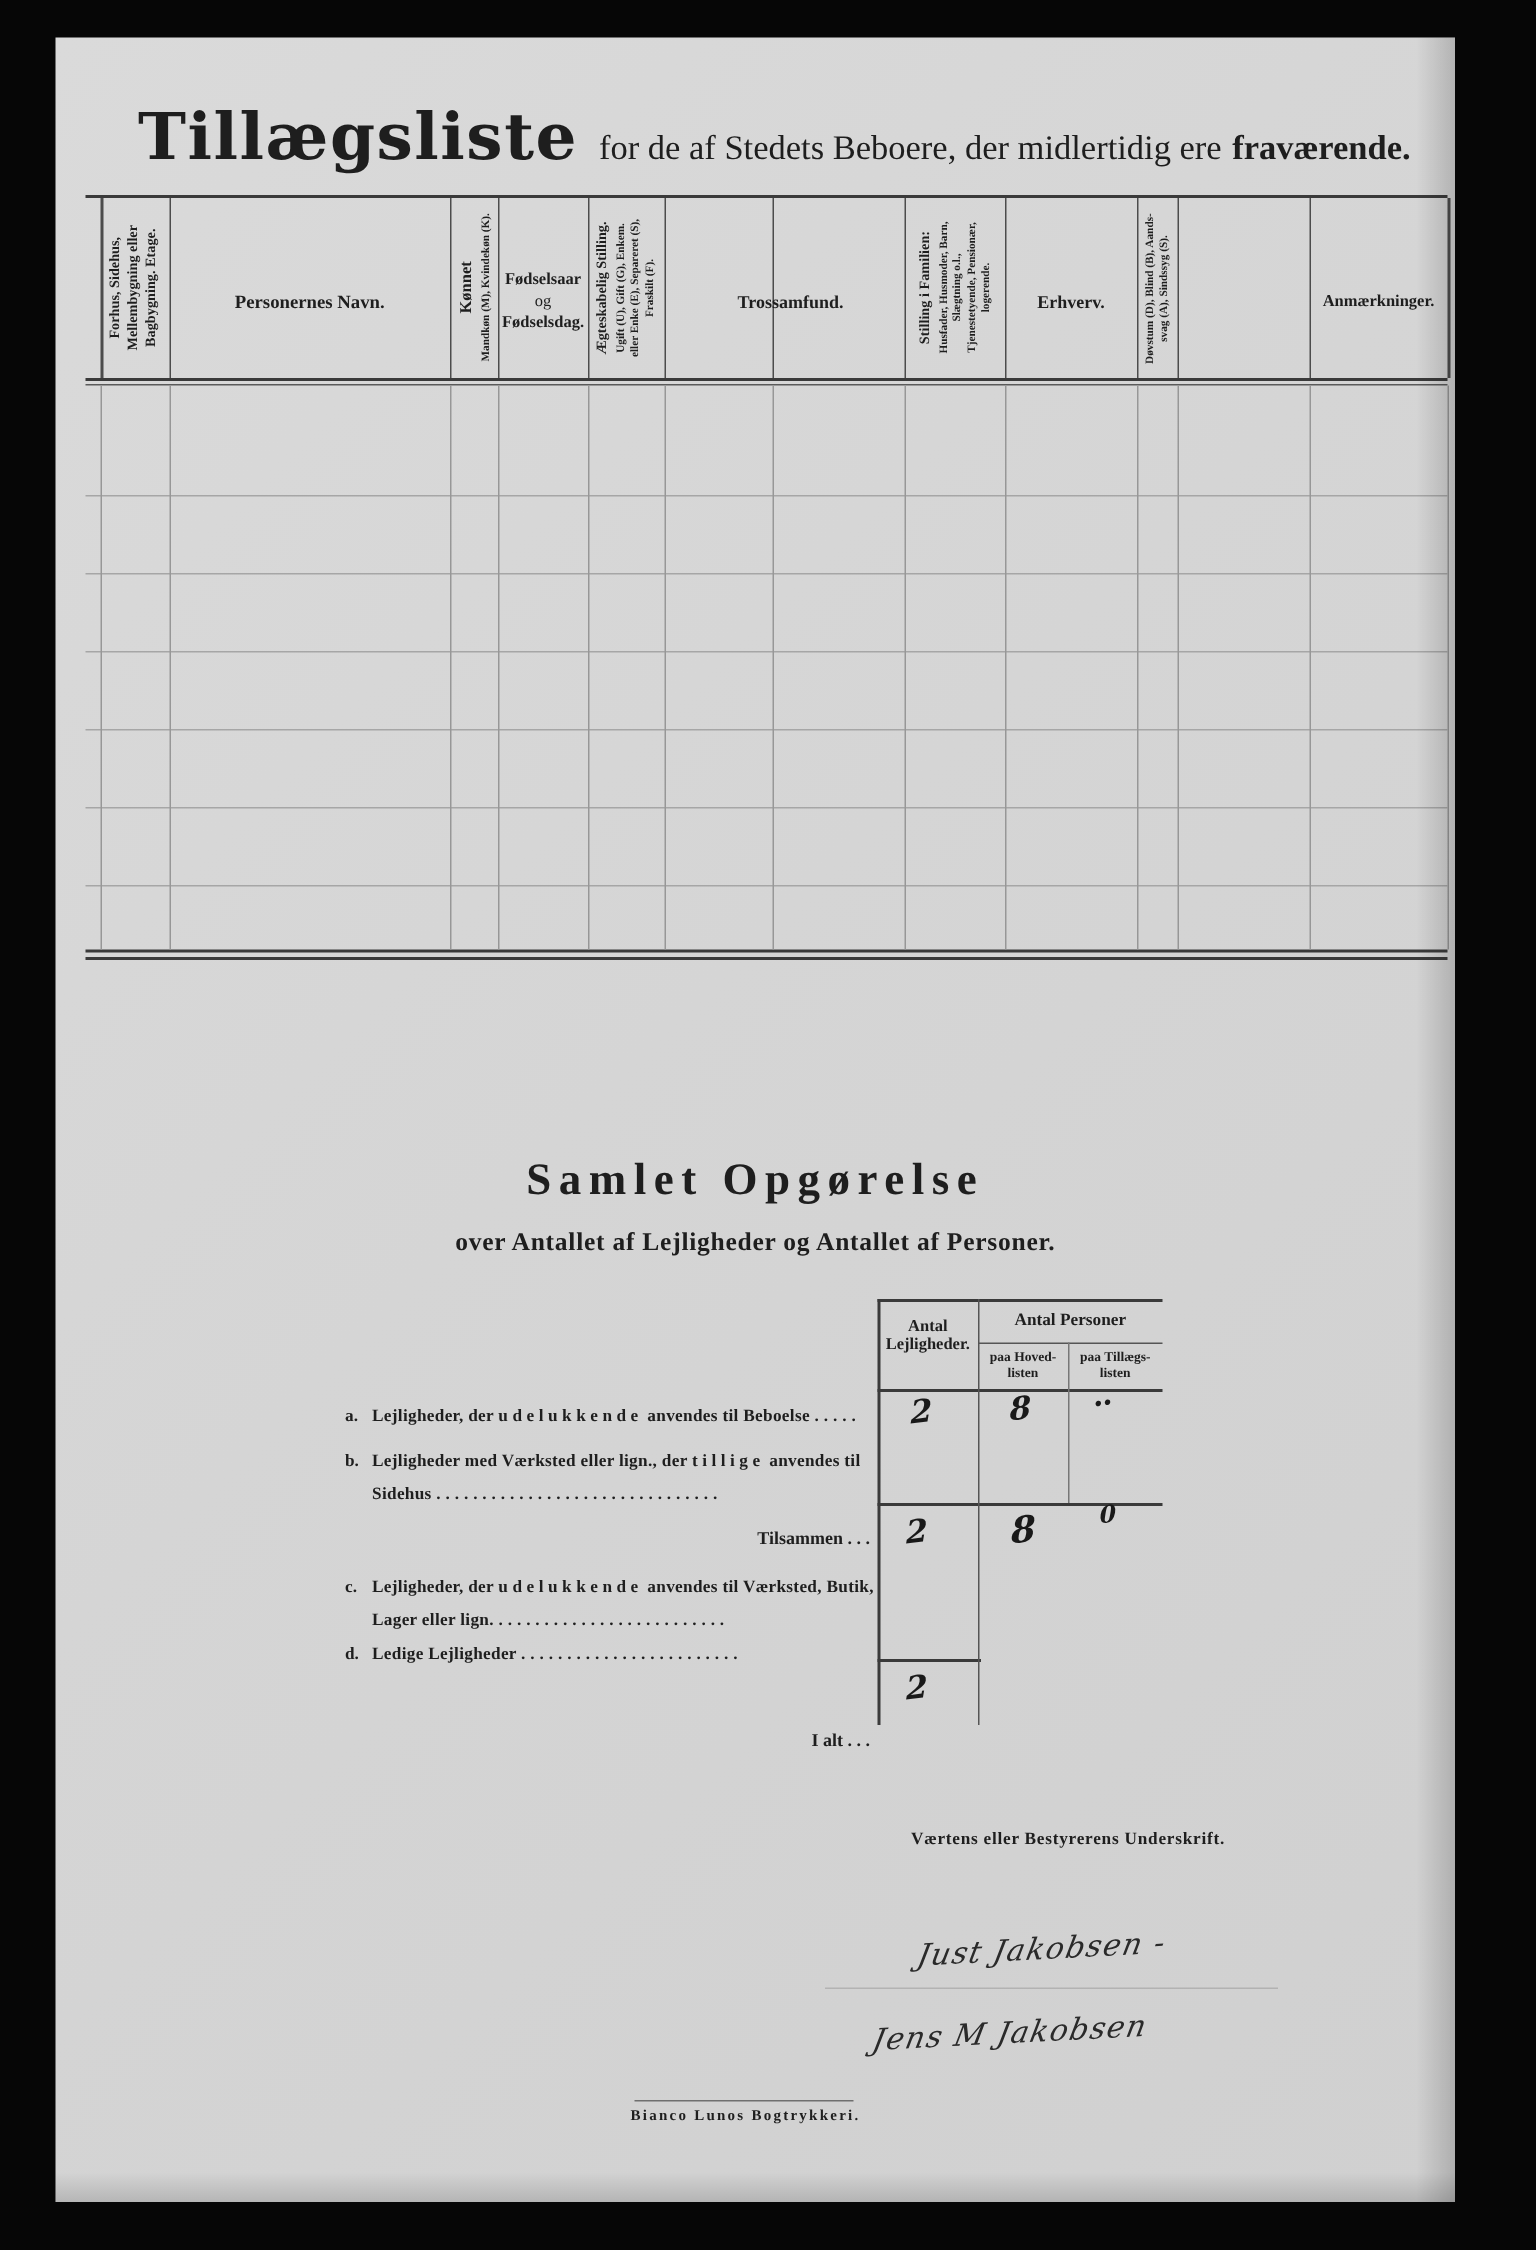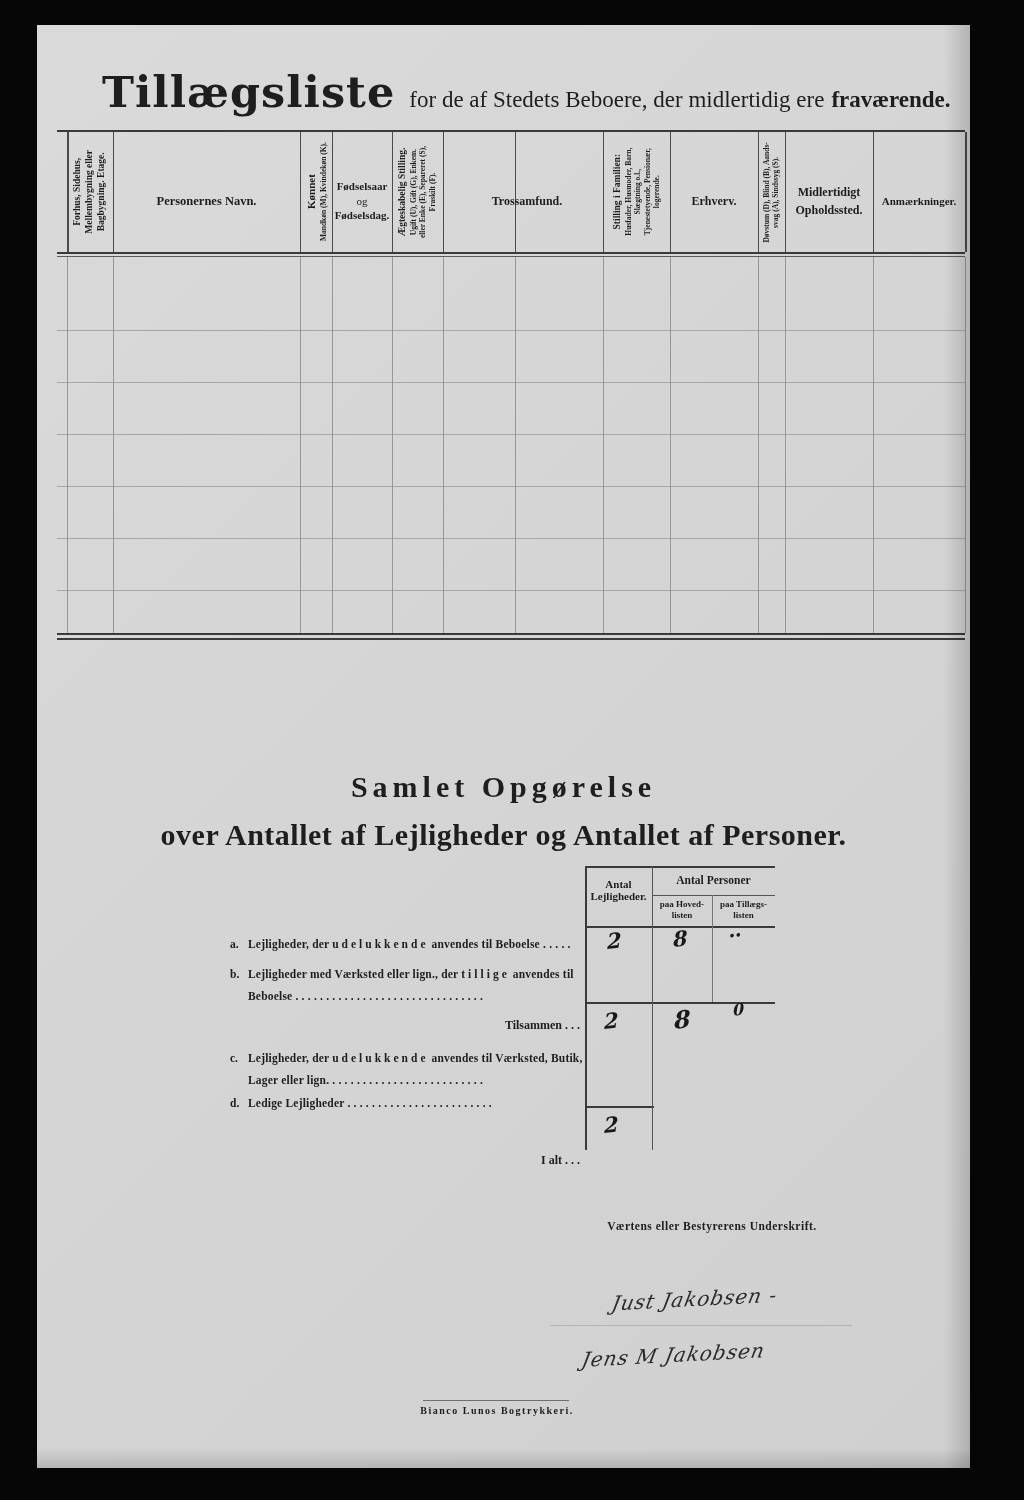--- a/index.html
+++ b/index.html
@@ -6,21 +6,21 @@
   .scan{position:relative;width:1024px;height:1500px;background:#060606;overflow:hidden;
         font-family:"Liberation Serif","DejaVu Serif",serif;color:#1e1e1e;}
   .page{position:absolute;left:37px;top:25px;width:933px;height:1443px;
         background:linear-gradient(135deg,#dadada 0%,#d5d5d5 45%,#d0d0d0 100%);}
   .page::after{content:"";position:absolute;right:0;top:0;bottom:0;width:26px;
         background:linear-gradient(to right,rgba(0,0,0,0),rgba(0,0,0,0.16));}
   .page::before{content:"";position:absolute;left:0;right:0;bottom:0;height:20px;
         background:linear-gradient(to bottom,rgba(0,0,0,0),rgba(0,0,0,0.14));}
 
   
-  .doc-title{position:absolute;left:65px;top:42px;width:860px;display:flex;align-items:baseline;white-space:nowrap;text-align:right;}
+  .doc-title{position:absolute;left:55px;top:42px;width:860px;display:flex;align-items:baseline;white-space:nowrap;text-align:right;}
   .t-main{font-family:"DejaVu Serif",serif;font-weight:bold;font-size:43px;letter-spacing:1px;}
   .t-rest{font-size:23px;margin-left:14px;}
   .t-em{font-weight:bold;font-size:23px;margin-left:7px;}
 
   
   .hl,.vl{position:absolute;background:#3a3a3a;}
   .hl.faint{background:#a6a6a6;height:1px;}
   .vl.body{background:#979797;width:1px;}
   .vl.hdr{background:#4c4c4c;width:1px;}
 
@@ -33,21 +33,21 @@
   .hcell .sm{font-size:11px;line-height:1.3;}
   .rcell{position:absolute;top:3px;height:118px;display:flex;align-items:center;justify-content:center;}
   .rbox{transform:rotate(-90deg);white-space:nowrap;text-align:center;}
   .rbox .r1{font-weight:bold;font-size:9.5px;line-height:1.25;}
   .rbox .r2{font-weight:bold;font-size:7.5px;line-height:1.25;}
 
   
   .s-title{position:absolute;left:0;top:745px;width:933px;text-align:center;
            font-weight:bold;font-size:30px;letter-spacing:5px;}
   .s-sub{position:absolute;left:0;top:793px;width:933px;text-align:center;
-           font-weight:bold;font-size:30px;letter-spacing:0.5px;}
+           font-weight:bold;font-size:17px;letter-spacing:0.5px;}
   .stable{position:absolute;left:0;top:841px;width:933px;height:300px;}
   .shead{position:absolute;text-align:center;font-weight:bold;}
   .srow-letter{position:absolute;left:193px;font-weight:bold;font-size:11.5px;}
   .srow-label{position:absolute;left:211px;width:345px;font-weight:bold;font-size:11.5px;letter-spacing:0.2px;}
   .srow-right{position:absolute;left:333px;width:210px;text-align:right;font-weight:bold;font-size:12px;}
   .sp{letter-spacing:3px;}
   .hand{position:absolute;font-family:"DejaVu Serif",serif;font-style:italic;font-weight:bold;
         font-size:21px;color:#191919;transform:rotate(-7deg) skewX(-6deg);}
   .hand.small{font-size:12px;}
 
@@ -169,24 +169,20 @@
         <div class="big" style="font-size:12px;">Erhverv.</div>
       </div>
 
       <div class="rcell" style="left:721px;width:27px;">
         <div class="rbox">
           <div class="r2">Døvstum (D), Blind (B), Aands-</div>
           <div class="r2">svag (A), Sindssyg (S).</div>
         </div>
       </div>
 
-      <div class="hcell" style="left:748px;width:88px;">
-        <div class="big" style="font-size:12px;">Midlertidigt</div>
-        <div class="big" style="font-size:12px;">Opholdssted.</div>
-      </div>
 
       <div class="hcell" style="left:836px;width:92px;">
         <div class="big" style="font-size:11px;">Anmærkninger.</div>
       </div>
     </div>
 
     <div class="s-title">Samlet Opgørelse</div>
     <div class="s-sub">over Antallet af Lejligheder og Antallet af Personer.</div>
 
     <div class="stable">
@@ -217,21 +213,21 @@
       </div>
 
       <span class="srow-letter" style="top:72px;">a.</span>
       <span class="srow-label" style="top:72px;"><span>Lejligheder, der </span><span class="sp">udelukkende</span><span> anvendes til Beboelse . . . . .</span></span>
       <span class="hand" style="left:570px;top:62px;">2</span>
       <span class="hand" style="left:636px;top:60px;">8</span>
       <span class="hand small" style="left:692px;top:62px;">∙∙</span>
 
       <span class="srow-letter" style="top:102px;">b.</span>
       <span class="srow-label" style="top:102px;"><span>Lejligheder med Værksted eller lign., der </span><span class="sp">tillige</span><span> anvendes til</span></span>
-      <span class="srow-label" style="top:124px;">Beboelse . . . . . . . . . . . . . . . . . . . . . . . . . . . . . . .</span>
+      <span class="srow-label" style="top:124px;">Sidehus . . . . . . . . . . . . . . . . . . . . . . . . . . . . . . .</span>
 
       <span class="srow-right" style="top:152px;">Tilsammen . . .</span>
       <span class="hand" style="left:567px;top:142px;">2</span>
       <span class="hand" style="left:637px;top:139px;font-size:24px;">8</span>
       <span class="hand" style="left:696px;top:134px;font-size:16px;">0</span>
 
       <span class="srow-letter" style="top:186px;">c.</span>
       <span class="srow-label" style="top:186px;"><span>Lejligheder, der </span><span class="sp">udelukkende</span><span> anvendes til Værksted, Butik,</span></span>
       <span class="srow-label" style="top:208px;">Lager eller lign.  . . . . . . . . . . . . . . . . . . . . . . . . .</span>
 

